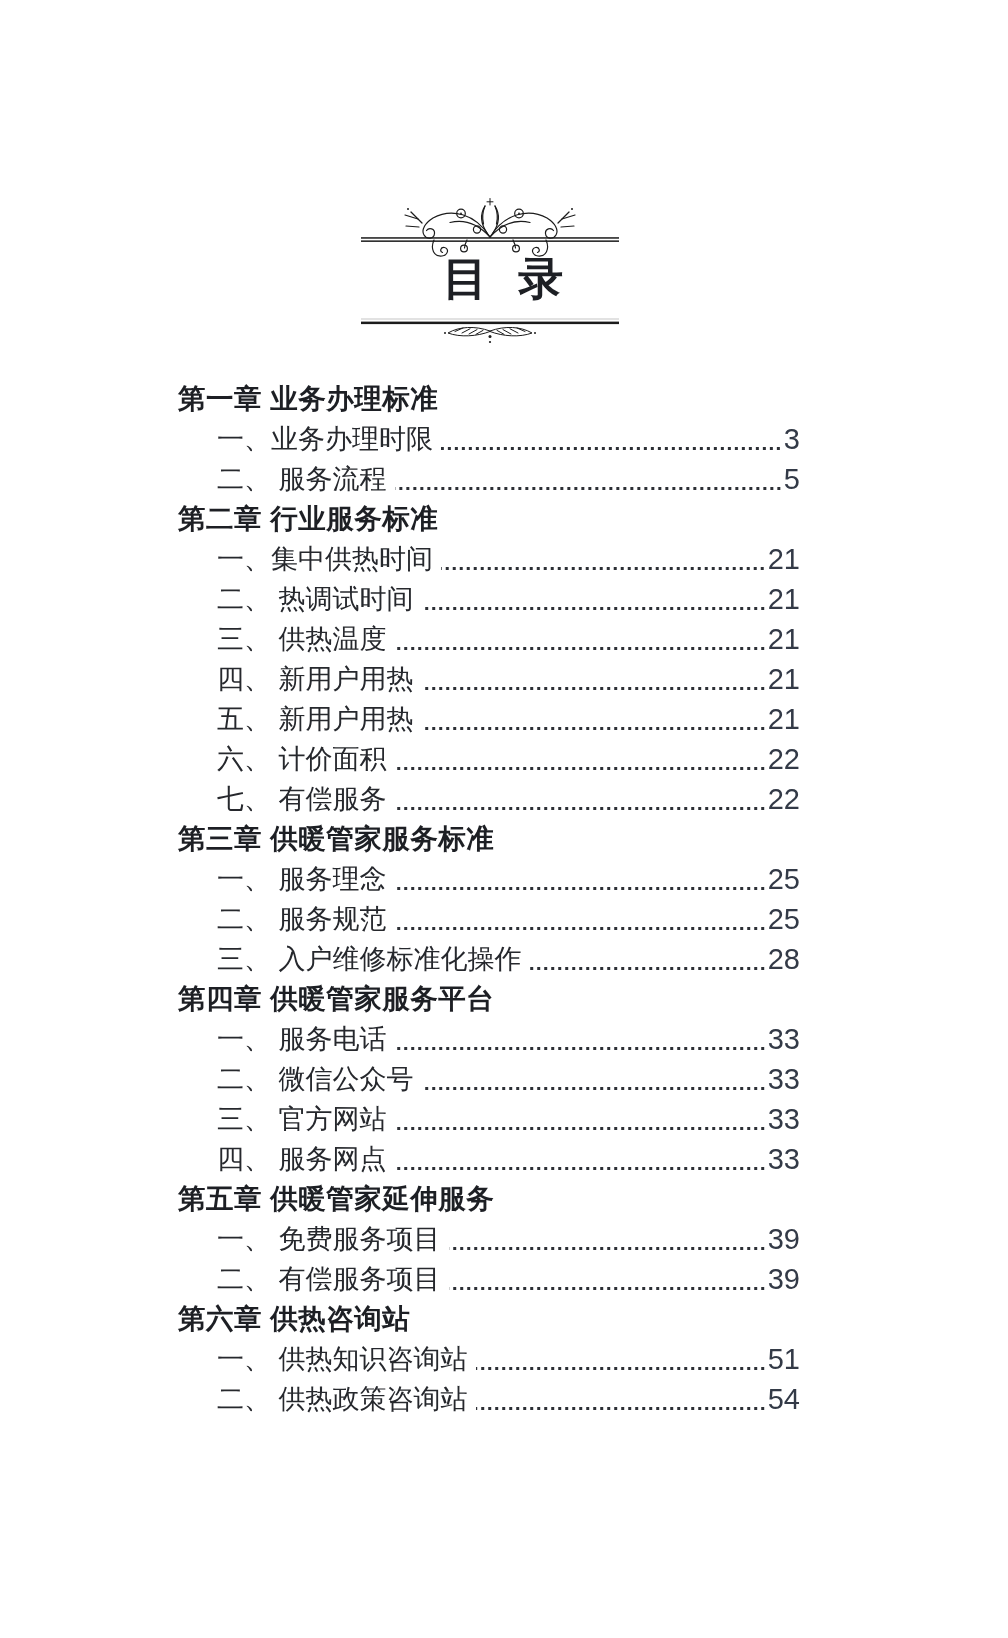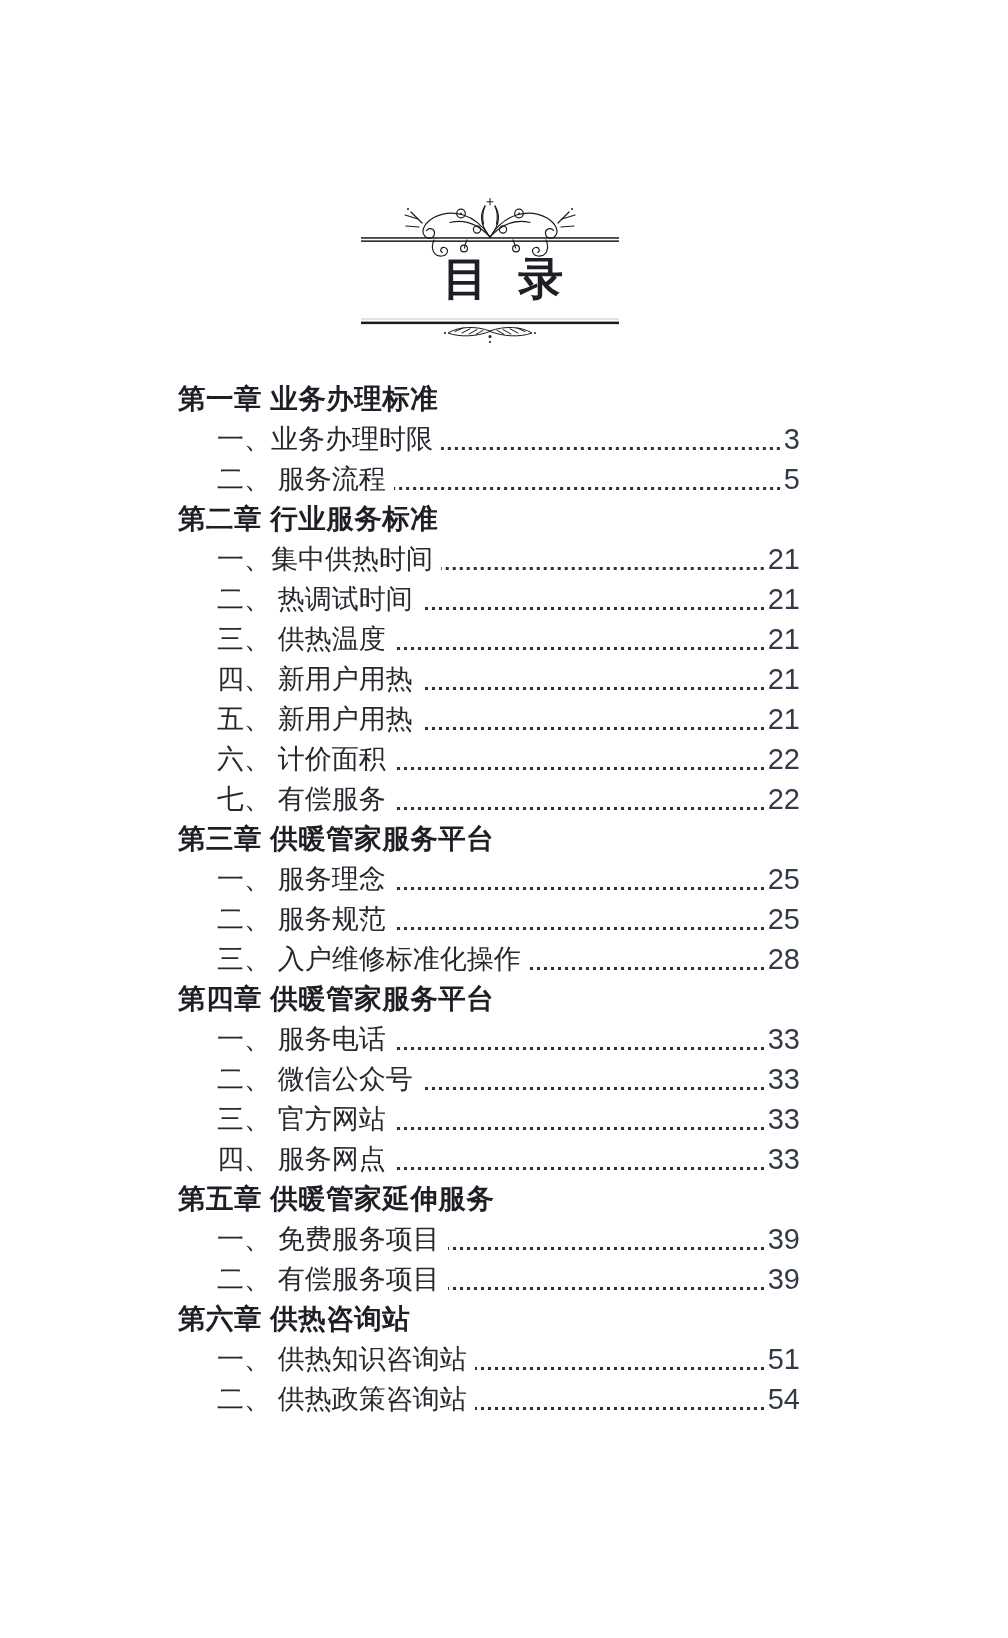--- a/index.html
+++ b/index.html
@@ -51,21 +51,20 @@
     font-weight: 700;
     letter-spacing: 0.5px;
     color: var(--heading, #1d1f24);
     white-space: pre;
   }
   .entry { padding-left: 39px; }
   .entry-label {
     font-size: 27px;
     color: var(--text, #26282d);
     white-space: pre;
-    font-family: Liberation Serif, serif;
   }
   .leader {
     flex: 1 1 auto;
     height: 3.4px;
     align-self: flex-end;
     margin: 0 2px 9px 8px;
     background-image: radial-gradient(circle, var(--dot-leader, #2c2f35) 1.55px, rgba(0,0,0,0) 1.9px);
     background-size: 7px 3.4px;
     background-position: right center;
     background-repeat: repeat-x;
@@ -185,21 +184,21 @@
     <span class="page-num">22</span>
   </div>
 
   <div class="row entry">
     <span class="entry-label">七、 有偿服务</span>
     <span class="leader"></span>
     <span class="page-num">22</span>
   </div>
 
   <div class="row chapter-row">
-    <span class="chapter-title">第三章 供暖管家服务平台</span>
+    <span class="chapter-title">第三章 供暖管家服务标准</span>
   </div>
 
   <div class="row entry">
     <span class="entry-label">一、 服务理念</span>
     <span class="leader"></span>
     <span class="page-num">25</span>
   </div>
 
   <div class="row entry">
     <span class="entry-label">二、 服务规范</span>

